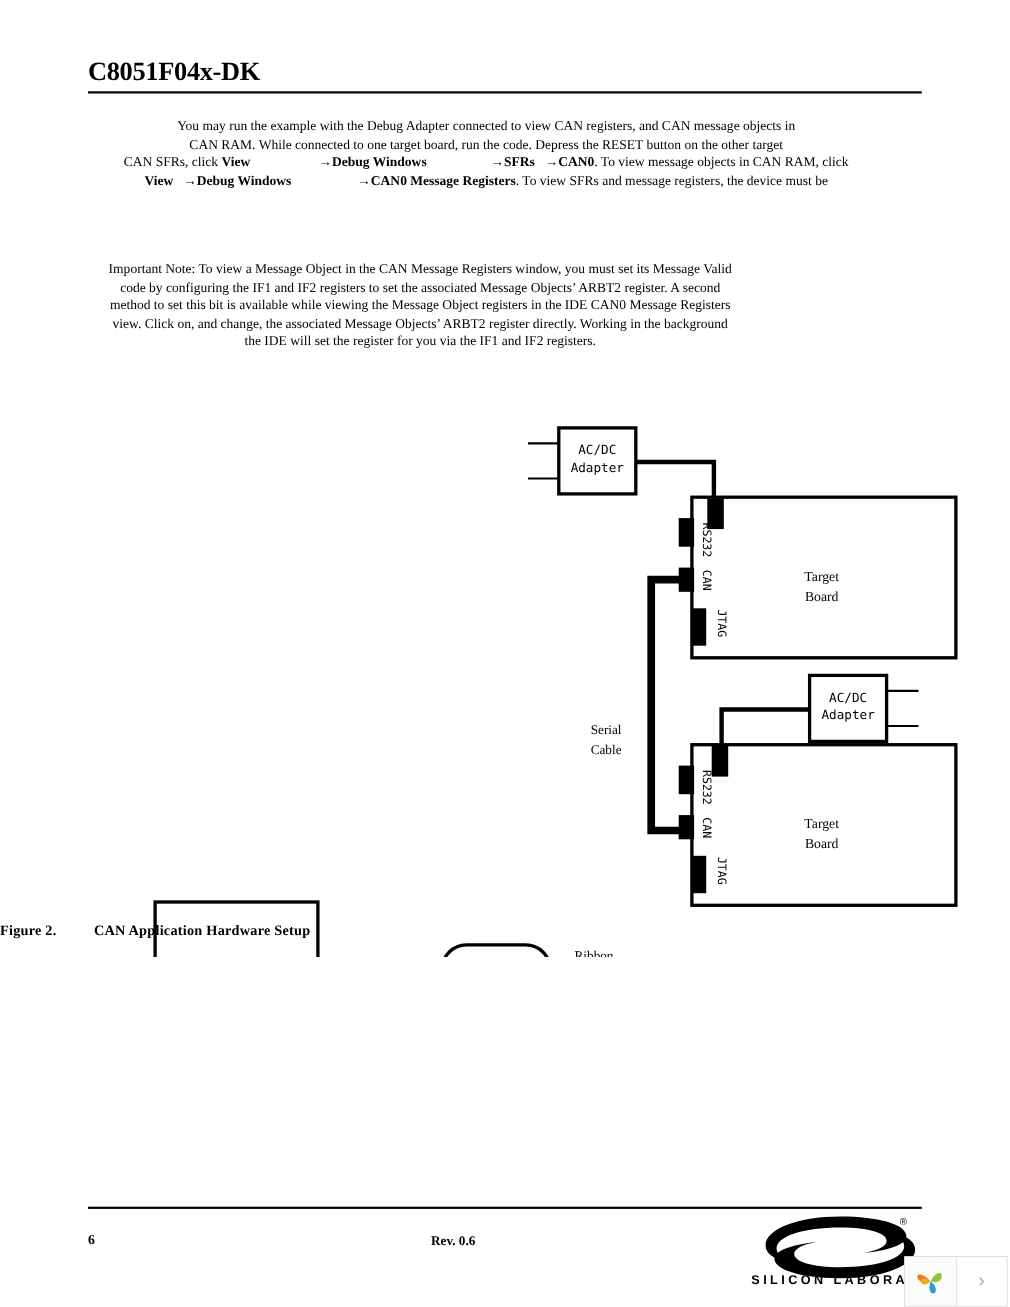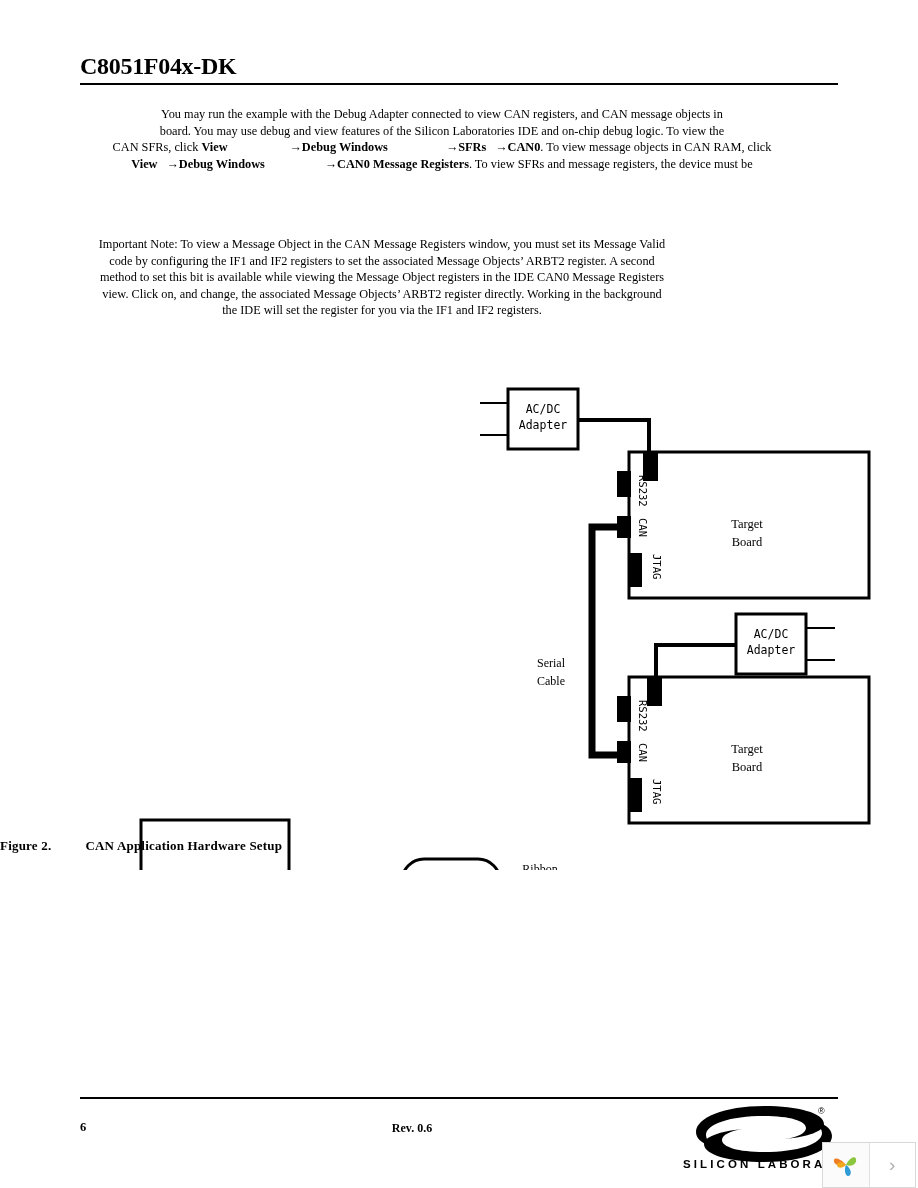--- a/index.html
+++ b/index.html
@@ -163,21 +163,21 @@
 </head>
 <body>
 
 <div class="page">
 
   <div id="doc-title">C8051F04x-DK</div>
   <div id="header-rule"></div>
 
   <div class="para" id="para-1">
     <div>You may run the example with the Debug Adapter connected to view CAN registers, and CAN message objects in</div>
-    <div>board. You may use debug and view features of the Silicon Laboratories IDE and on-chip debug logic. To view the</div>
+    <div>CAN RAM. While connected to one target board, run the code. Depress the RESET button on the other target</div>
     <div>
       <span>CAN SFRs, click </span><span class="b">View</span><span class="arrowgap" style="width:62px"></span><span class="arr">→</span><span class="b">Debug Windows</span><span class="arrowgap" style="width:58px"></span><span class="arr">→</span><span class="b">SFRs</span><span class="arrowgap" style="width:9px"></span><span class="arr">→</span><span class="b">CAN0</span><span>. To view message objects in CAN RAM, click</span>
     </div>
     <div>
       <span class="b">View</span><span class="arrowgap" style="width:9px"></span><span class="arr">→</span><span class="b">Debug Windows</span><span class="arrowgap" style="width:60px"></span><span class="arr">→</span><span class="b">CAN0 Message Registers</span><span>. To view SFRs and message registers, the device must be</span>
     </div>
   </div>
 
   <div class="para" id="para-2">
     <div>Important Note: To view a Message Object in the CAN Message Registers window, you must set its Message Valid</div>

